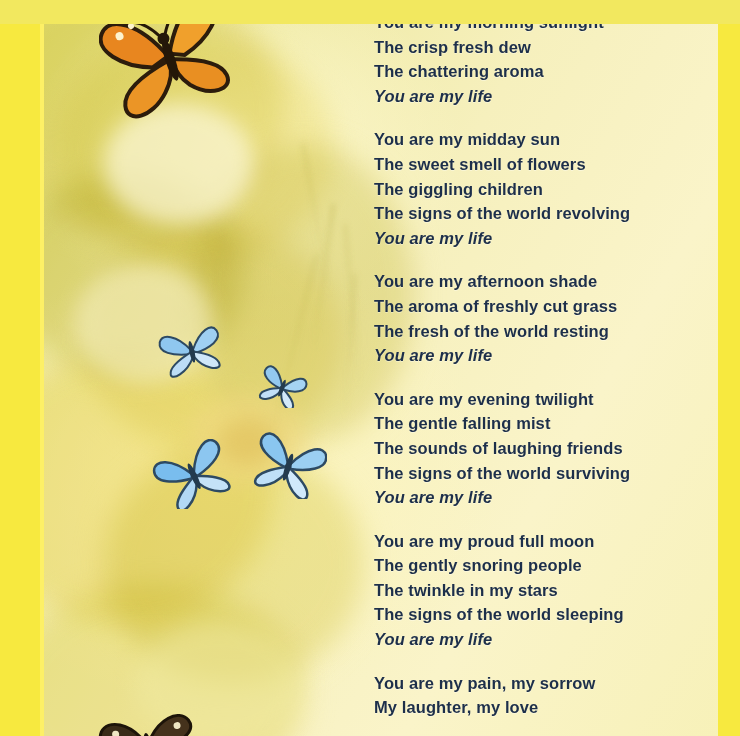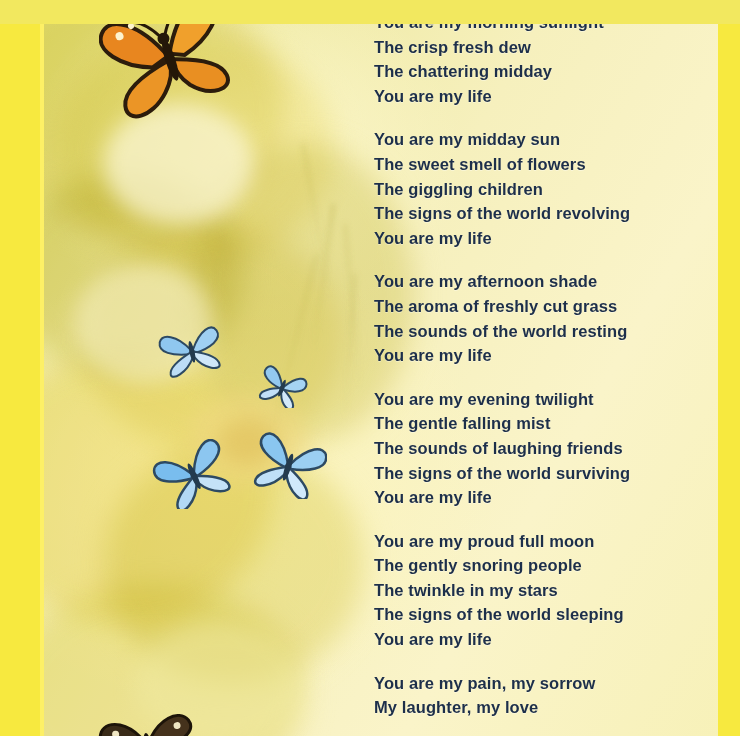--- a/index.html
+++ b/index.html
@@ -90,20 +90,21 @@
     color: #1d2f4a;
     font-size: 16.5px;
     line-height: 24.6px;
     font-weight: 700;
     letter-spacing: .1px;
     text-shadow: 0 1px 0 rgba(255,255,255,.35);
   }
   .stanza { margin-bottom: 19px; }
   .line { white-space: nowrap; }
   .refrain {
+    font-style: italic;
     font-weight: 700;
   }
 
   
   .bfly { position: absolute; }
   .bfly svg { display: block; }
 </style>
 </head>
 <body>
 
@@ -215,36 +216,36 @@
           <circle cx="88" cy="16" r="3.5" fill="#f0e7c4"></circle>
         </g>
       </svg>
     </div>
 
     <div id="poem">
 
       <div class="stanza">
         <div class="line">You are my morning sunlight</div>
         <div class="line">The crisp fresh dew</div>
-        <div class="line">The chattering midday</div>
+        <div class="line">The chattering aroma</div>
         <div class="line refrain">You are my life</div>
       </div>
 
       <div class="stanza">
         <div class="line">You are my midday sun</div>
         <div class="line">The sweet smell of flowers</div>
         <div class="line">The giggling children</div>
         <div class="line">The signs of the world revolving</div>
         <div class="line refrain">You are my life</div>
       </div>
 
       <div class="stanza">
         <div class="line">You are my afternoon shade</div>
         <div class="line">The aroma of freshly cut grass</div>
-        <div class="line">The sounds of the world resting</div>
+        <div class="line">The fresh of the world resting</div>
         <div class="line refrain">You are my life</div>
       </div>
 
       <div class="stanza">
         <div class="line">You are my evening twilight</div>
         <div class="line">The gentle falling mist</div>
         <div class="line">The sounds of laughing friends</div>
         <div class="line">The signs of the world surviving</div>
         <div class="line refrain">You are my life</div>
       </div>

